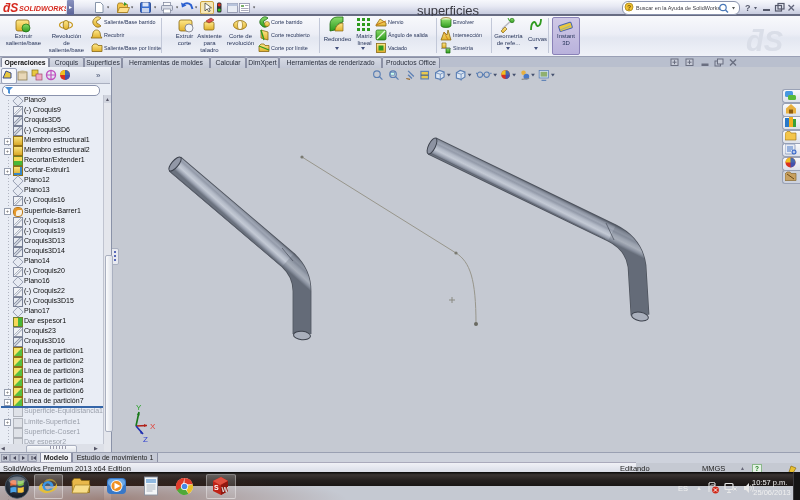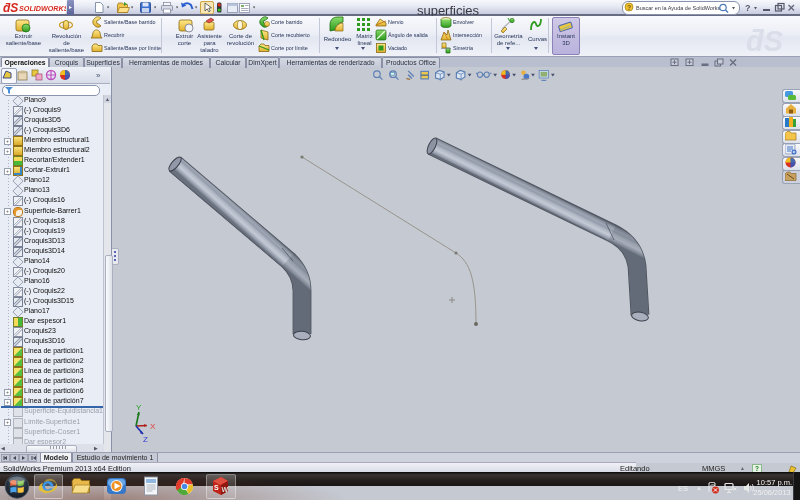--- a/index.html
+++ b/index.html
@@ -792,16 +792,16 @@
   <svg class="abs" style="left:708px;top:10px" width="46" height="12" viewBox="0 0 46 12">
     <path d="M1 1c2-1 4-1 6 0v9M1 1v9" stroke="#e8e8e8" stroke-width="1" fill="none"></path>
     <path d="M2.5 3.5c1.5-0.8 3-0.8 4.5 0" stroke="#e8e8e8" stroke-width="1" fill="none"></path>
     <circle cx="7.5" cy="8" r="3.4" fill="#d02818"></circle>
     <path d="M5.8 6.3l3.4 3.4M9.2 6.3l-3.4 3.4" stroke="#fff" stroke-width="1"></path>
     <rect x="17" y="1.5" width="8" height="6" rx="1" fill="none" stroke="#e8e8e8" stroke-width="1.2"></rect>
     <path d="M19 10.5h4M21 7.5v3M25.5 8.5l3-3m0 3l-3-3" stroke="#e8e8e8" stroke-width="1"></path>
     <path d="M36 4h2l3-3v10l-3-3h-2z" fill="#e8e8e8"></path>
     <path d="M42.5 3.5q2 2.5 0 5M44.3 2.2q3 3.8 0 7.6" stroke="#e8e8e8" stroke-width="0.9" fill="none"></path>
   </svg>
-  <div class="abs tktxt" style="left:752px;top:6px;width:40px;text-align:right">10:57 p.m.</div>
+  <div class="abs tktxt" style="left:752px;top:6px;width:40px;text-align:left">10:57 p.m.</div>
   <div class="abs tktxt" style="left:752px;top:16px;width:40px;text-align:center">25/06/2013</div>
   <div class="abs" style="left:793px;top:0;position:absolute;width:7px;height:28px;background:#141415;border-left:1px solid #3a3a3e"></div>
 </div>
 
 </body></html>

